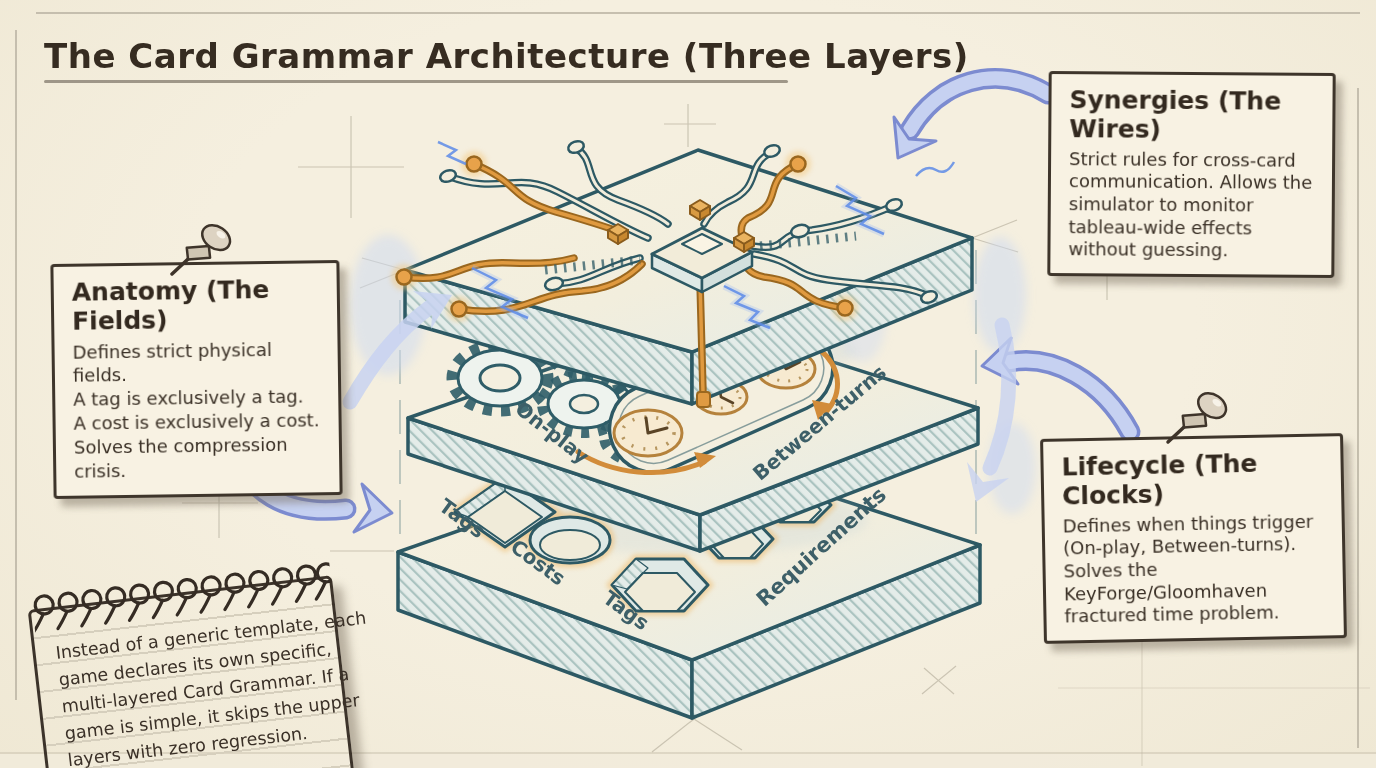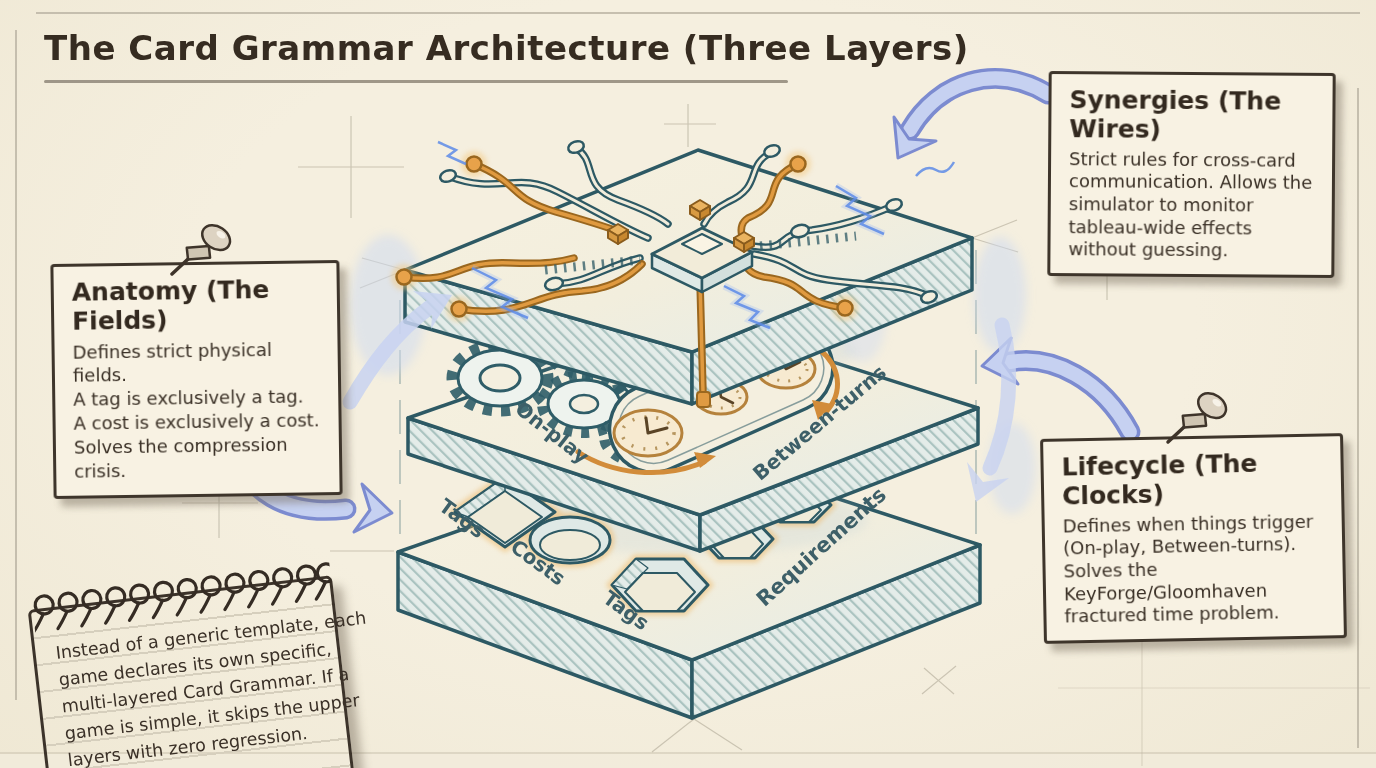--- a/index.html
+++ b/index.html
@@ -2,21 +2,21 @@
 <html><head>
 <meta charset="utf-8">
 <style>
   html,body{margin:0;padding:0;background:#d8d2c2;}
   .page{position:relative;width:1376px;height:768px;overflow:hidden;
         background:radial-gradient(ellipse at 50% 42%, #f5efdf 52%, #efe8d4 100%);
         font-family:"DejaVu Sans",sans-serif;color:#3b3127;}
   svg{position:absolute;left:0;top:0;}
   #diagram{z-index:1;}
   #pins{z-index:4;pointer-events:none;}
-  .title{position:absolute;left:44px;top:28px;z-index:3;font-size:34px;font-weight:bold;
+  .title{position:absolute;left:44px;top:36px;z-index:3;font-size:34px;font-weight:bold;
          color:#362c21;letter-spacing:.5px;}
   .title-rule{position:absolute;left:44px;top:80px;width:744px;height:3px;background:#8f8779;
          border-radius:2px;z-index:3;opacity:.85;}
   .box{position:absolute;z-index:3;background:#f8f2e3;border:3px solid #3e352b;border-radius:4px;
        box-shadow:7px 8px 7px rgba(118,107,90,.45);padding:12px 17px 12px 18px;}
   .box h2{margin:0 0 4px 0;font-size:25px;line-height:1.15;color:#33291f;}
   .box p{margin:0;font-size:18px;line-height:1.26;color:#3a3026;}
   .box .line{font-size:18px;line-height:1.33;color:#3a3026;}
   #box-synergies{left:1048px;top:72px;width:246px;transform:rotate(.4deg);}
   #box-anatomy{left:52px;top:262px;width:248px;transform:rotate(-.8deg);}

